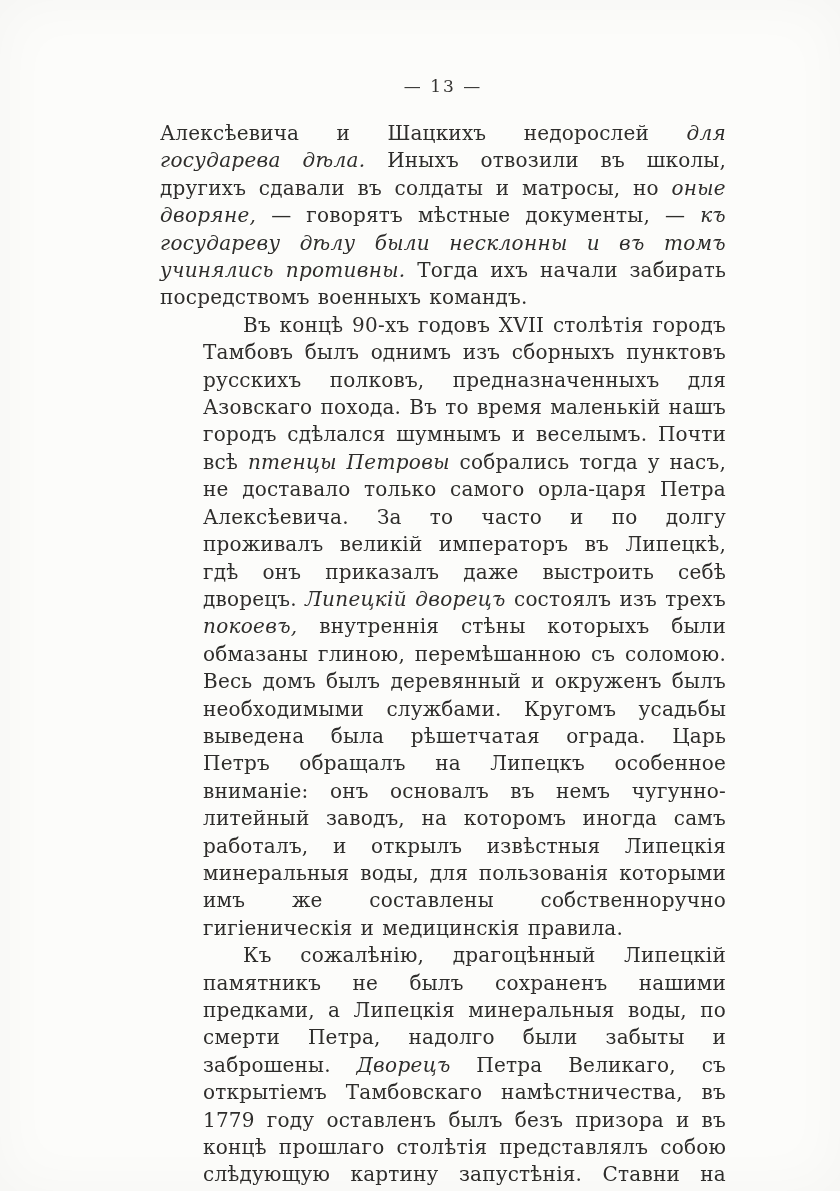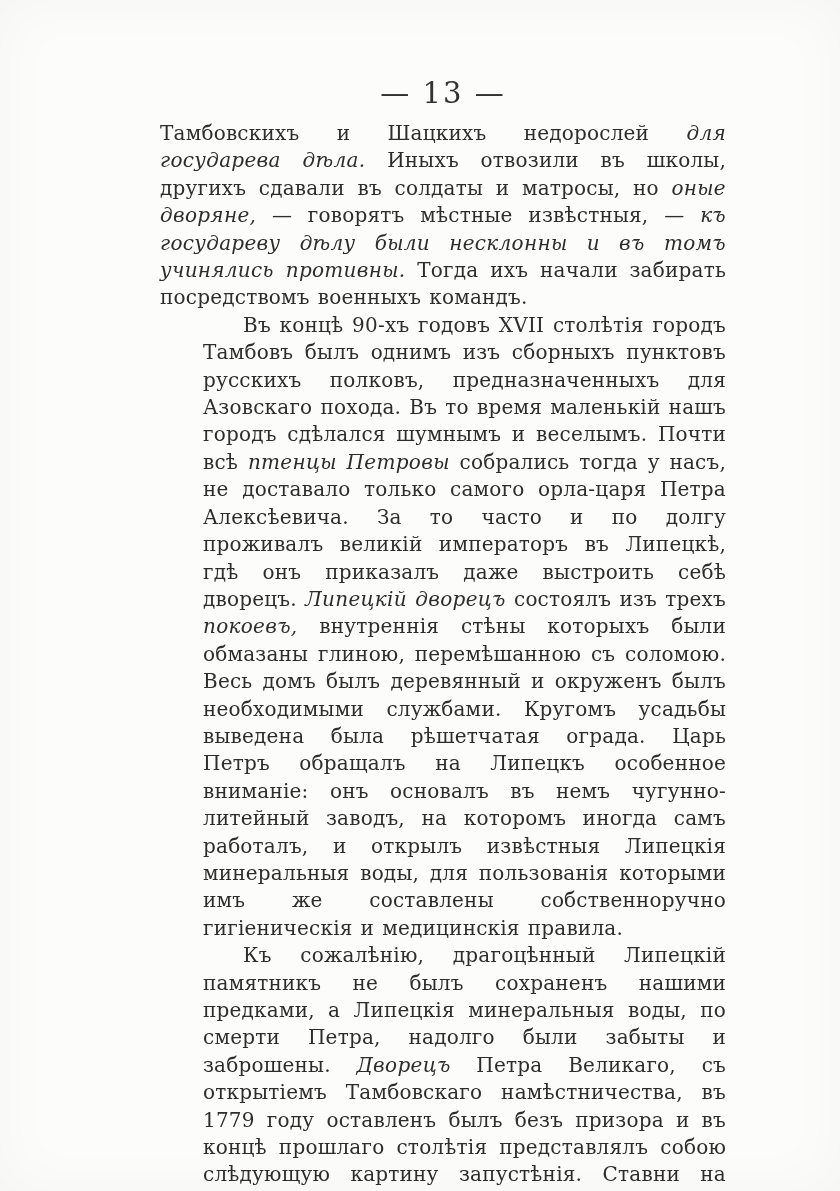--- a/index.html
+++ b/index.html
@@ -17,21 +17,21 @@
     font-family: "DejaVu Serif", "Liberation Serif", serif;
     color: #2e2d2b;
     box-shadow: inset 0 0 60px rgba(0,0,0,0.03);
   }
   .page-number {
     position: absolute;
     top: 76px;
     left: 160px;
     width: 566px;
     text-align: center;
-    font-size: 29px;
+    font-size: 17px;
     letter-spacing: 2px;
     color: #343331;
   }
   .text-block {
     position: absolute;
     top: 120px;
     left: 160px;
     width: 566px;
     font-size: 20px;
     line-height: 27.4px;
@@ -51,17 +51,17 @@
     font-style: italic;
     letter-spacing: 0.3px;
   }
 </style>
 </head>
 <body>
 
 <div class="page">
   <div class="page-number">— 13 —</div>
   <div class="text-block">
-      <p class="para"><span>Тамбовскихъ и Шацкихъ недорослей </span><em>для государева дѣла.</em><span> Иныхъ отвозили въ школы, другихъ сдавали въ солдаты и матросы, но </span><em>оные дворяне,</em><span> — говорятъ мѣстные извѣстныя, — </span><em>къ государеву дѣлу были несклонны и въ томъ учинялись противны.</em><span> Тогда ихъ начали забирать посредствомъ военныхъ командъ.</span></p>
+      <p class="para"><span>Алексѣевича и Шацкихъ недорослей </span><em>для государева дѣла.</em><span> Иныхъ отвозили въ школы, другихъ сдавали въ солдаты и матросы, но </span><em>оные дворяне,</em><span> — говорятъ мѣстные документы, — </span><em>къ государеву дѣлу были несклонны и въ томъ учинялись противны.</em><span> Тогда ихъ начали забирать посредствомъ военныхъ командъ.</span></p>
       <p class="para indent"><span>Въ концѣ 90-хъ годовъ XVII столѣтія городъ Тамбовъ былъ однимъ изъ сборныхъ пунктовъ русскихъ полковъ, предназначенныхъ для Азовскаго похода. Въ то время маленькій нашъ городъ сдѣлался шумнымъ и веселымъ. Почти всѣ </span><em>птенцы Петровы</em><span> собрались тогда у насъ, не доставало только самого орла-царя Петра Алексѣевича. За то часто и по долгу проживалъ великій императоръ въ Липецкѣ, гдѣ онъ приказалъ даже выстроить себѣ дворецъ. </span><em>Липецкій дворецъ</em><span> состоялъ изъ трехъ </span><em>покоевъ,</em><span> внутреннія стѣны которыхъ были обмазаны глиною, перемѣшанною съ соломою. Весь домъ былъ деревянный и окруженъ былъ необходимыми службами. Кругомъ усадьбы выведена была рѣшетчатая ограда. Царь Петръ обращалъ на Липецкъ особенное вниманіе: онъ основалъ въ немъ чугунно-литейный заводъ, на которомъ иногда самъ работалъ, и открылъ извѣстныя Липецкія минеральныя воды, для пользованія которыми имъ же составлены собственноручно гигіеническія и медицинскія правила.</span></p>
       <p class="para indent"><span>Къ сожалѣнію, драгоцѣнный Липецкій памятникъ не былъ сохраненъ нашими предками, а Липецкія минеральныя воды, по смерти Петра, надолго были забыты и заброшены. </span><em>Дворецъ</em><span> Петра Великаго, съ открытіемъ Тамбовскаго намѣстничества, въ 1779 году оставленъ былъ безъ призора и въ концѣ прошлаго столѣтія представлялъ собою слѣдующую картину запустѣнія. Ставни на дворцовыхъ окнахъ были оторваны, или же висѣли вдоль стѣнъ, дворцовыя печи разваливались, потолки отъ сгнившихъ балокъ выпятились, стѣны клонились на бокъ, ограда и надворныя постройки со-</span></p>
     </div>
 </div>
 
 </body></html>

